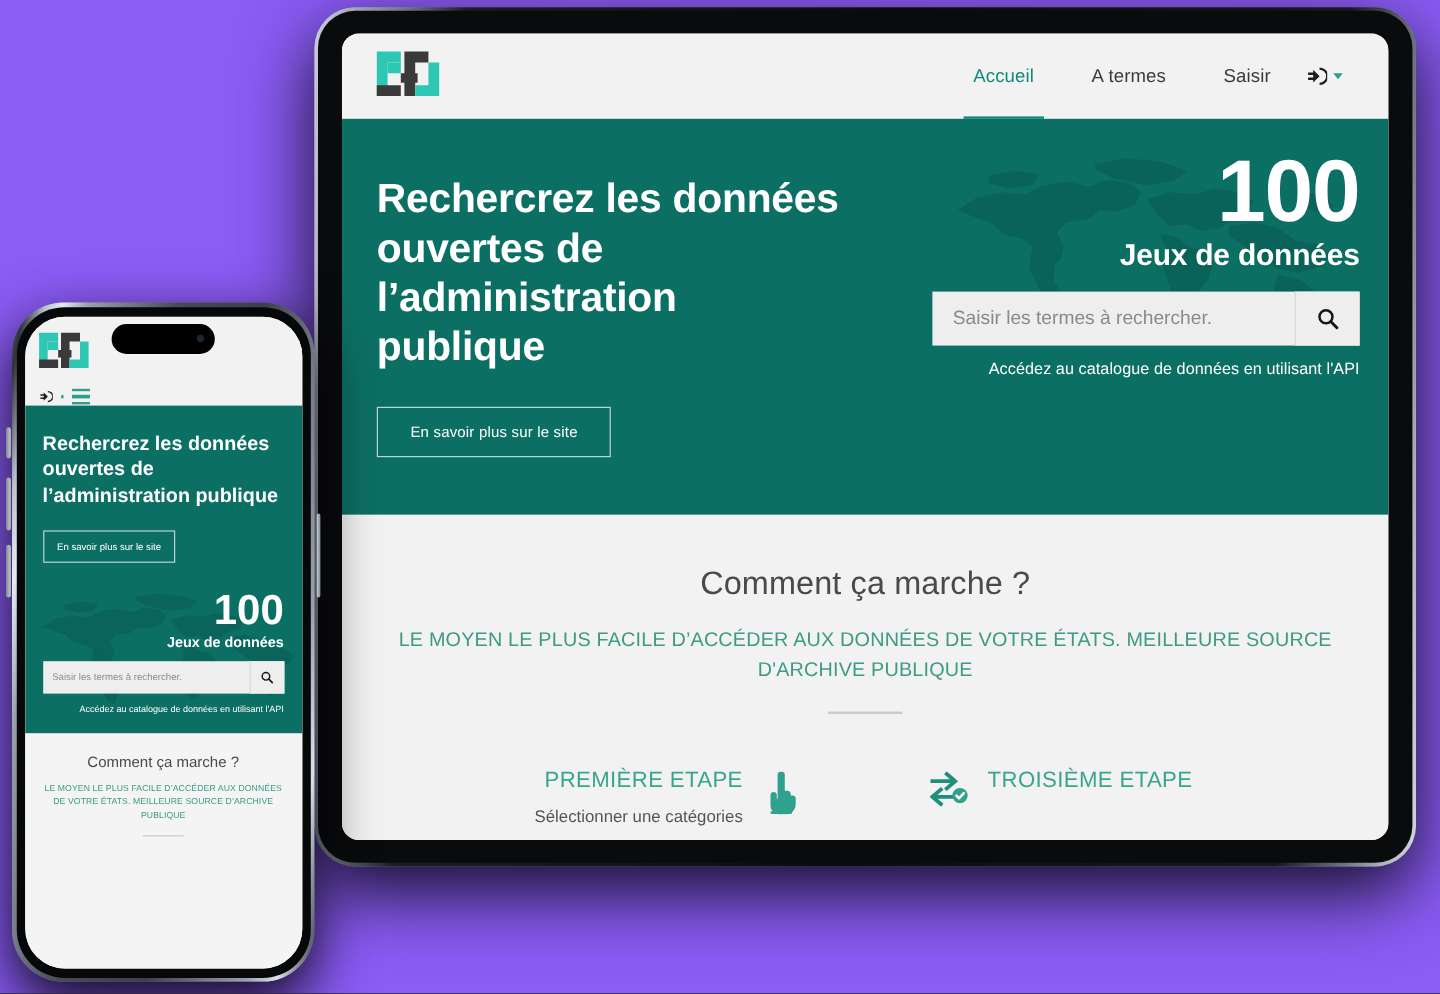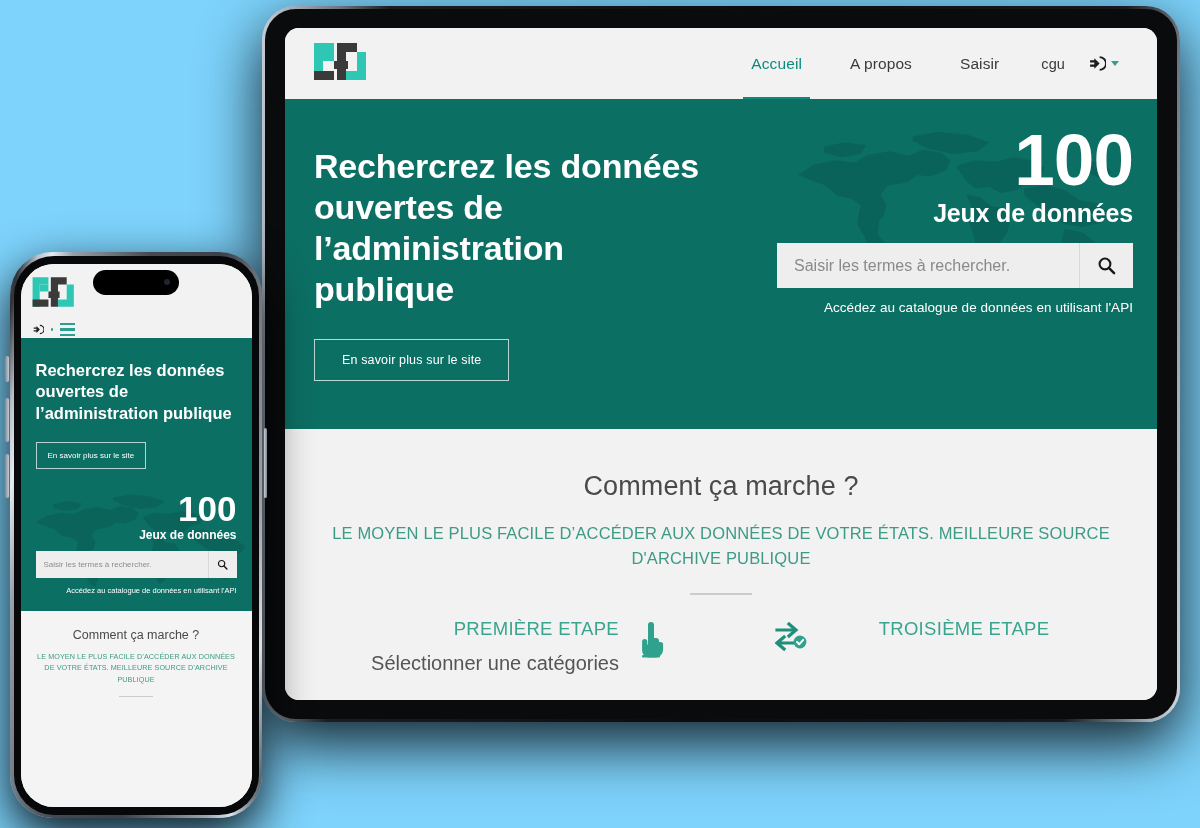--- a/index.html
+++ b/index.html
@@ -2,21 +2,21 @@
 <html><head>
 <meta charset="utf-8">
 <style>
   * { margin:0; padding:0; box-sizing:border-box; }
   html,body {
     width:1200px; height:828px;
     background:#000000;
     font-family:"Liberation Sans", sans-serif;
     overflow:hidden;
   }
-  #stage { position:relative; width:1200px; height:828px; background:#7dd3fc; }
+  #stage { position:relative; width:1200px; height:828px; background:#8b5cf6; }
 
   
   #tablet-device {
     position:absolute; left:262px; top:6px;
     width:918px; height:716px;
     border-radius:34px;
     background:linear-gradient(95deg,#c9ced6 0%,#9aa2ad 4%,#6d757f 8%,#1b1d20 13%,#0b0c0e 50%,#16181b 88%,#6f7680 94%,#aab1bb 97%,#d2d7de 100%);
     padding:3px;
     box-shadow:0 22px 60px rgba(0,0,0,.85);
   }
@@ -148,34 +148,34 @@
   .t-how-sub {
     margin-top:19px; font-size:16.5px; color:#3c9a85;
     line-height:1.5; letter-spacing:.15px;
     max-width:820px; margin-left:auto; margin-right:auto;
   }
   .t-rule {
     width:62px; height:2px; background:#c8cdcd;
     margin:22px auto 0 auto;
   }
   .t-steps {
-    margin-top:23px;
+    margin-top:44px;
     display:flex; justify-content:space-between;
     padding:0 22px;
   }
   .t-step { width:330px; display:flex; }
   .t-step.left { flex-direction:row; text-align:right; }
-  .t-step.right { flex-direction:row; text-align:center; }
+  .t-step.right { flex-direction:row; text-align:left; }
   .t-step-txt.left { flex:1; padding-right:14px; }
   .t-step-txt.right { flex:1; padding-left:14px; }
   .t-step-title {
     font-size:18.5px; color:#3aa58f; letter-spacing:.3px;
   }
   .t-step-desc {
-    margin-top:10px; font-size:20px; color:#555555; line-height:1.38;
+    margin-top:10px; font-size:14px; color:#555555; line-height:1.38;
   }
   .t-step-ico { width:34px; flex:none; padding-top:4px; }
 
   
   #phone-device {
     position:absolute; left:10px; top:252px;
     width:252px; height:566px;
     border-radius:43px;
     background:linear-gradient(100deg,#5e646c 0%,#2f3338 3%,#b9c0c9 8%,#e6ebf0 12%,#98a0aa 18%,#454a51 40%,#3c4148 60%,#9aa2ac 84%,#dde2e8 91%,#7d848e 96%,#383c42 100%);
     padding:3.5px;
@@ -257,27 +257,24 @@
               <path d="M25,5 h20 v9 h-11 v28 h-9 z" fill="#3a3a3a"></path>
               <path d="M45,14 h9 v28 h-20 v-9 h11 z" fill="#2ec7b4"></path>
               <path d="M2,33 h20 v9 h-20 z" fill="#3a3a3a"></path>
             </svg>
           </div>
           <div class="t-nav-links">
             <div class="t-nav-item active">
               <span>Accueil</span>
             </div>
             <div class="t-nav-item">
-              <span>A propos</span>
+              <span>A termes</span>
             </div>
             <div class="t-nav-item">
               <span>Saisir</span>
-            </div>
-            <div class="t-nav-item small">
-              <span>cgu</span>
             </div>
             <div class="t-nav-auth">
               <svg width="17" height="17" viewBox="0 0 16 16">
                 <path d="M1 5 h5 v2 h-5 z M1 9 h5 v2 h-5 z M5 3 l5 5 l-5 5 z" fill="#1d1d1d"></path>
                 <path d="M10 2 a6 6 0 0 1 0 12" fill="none" stroke="#1d1d1d" stroke-width="1.7"></path>
               </svg>
               <div class="caret-dn"></div>
             </div>
           </div>
         </div>

